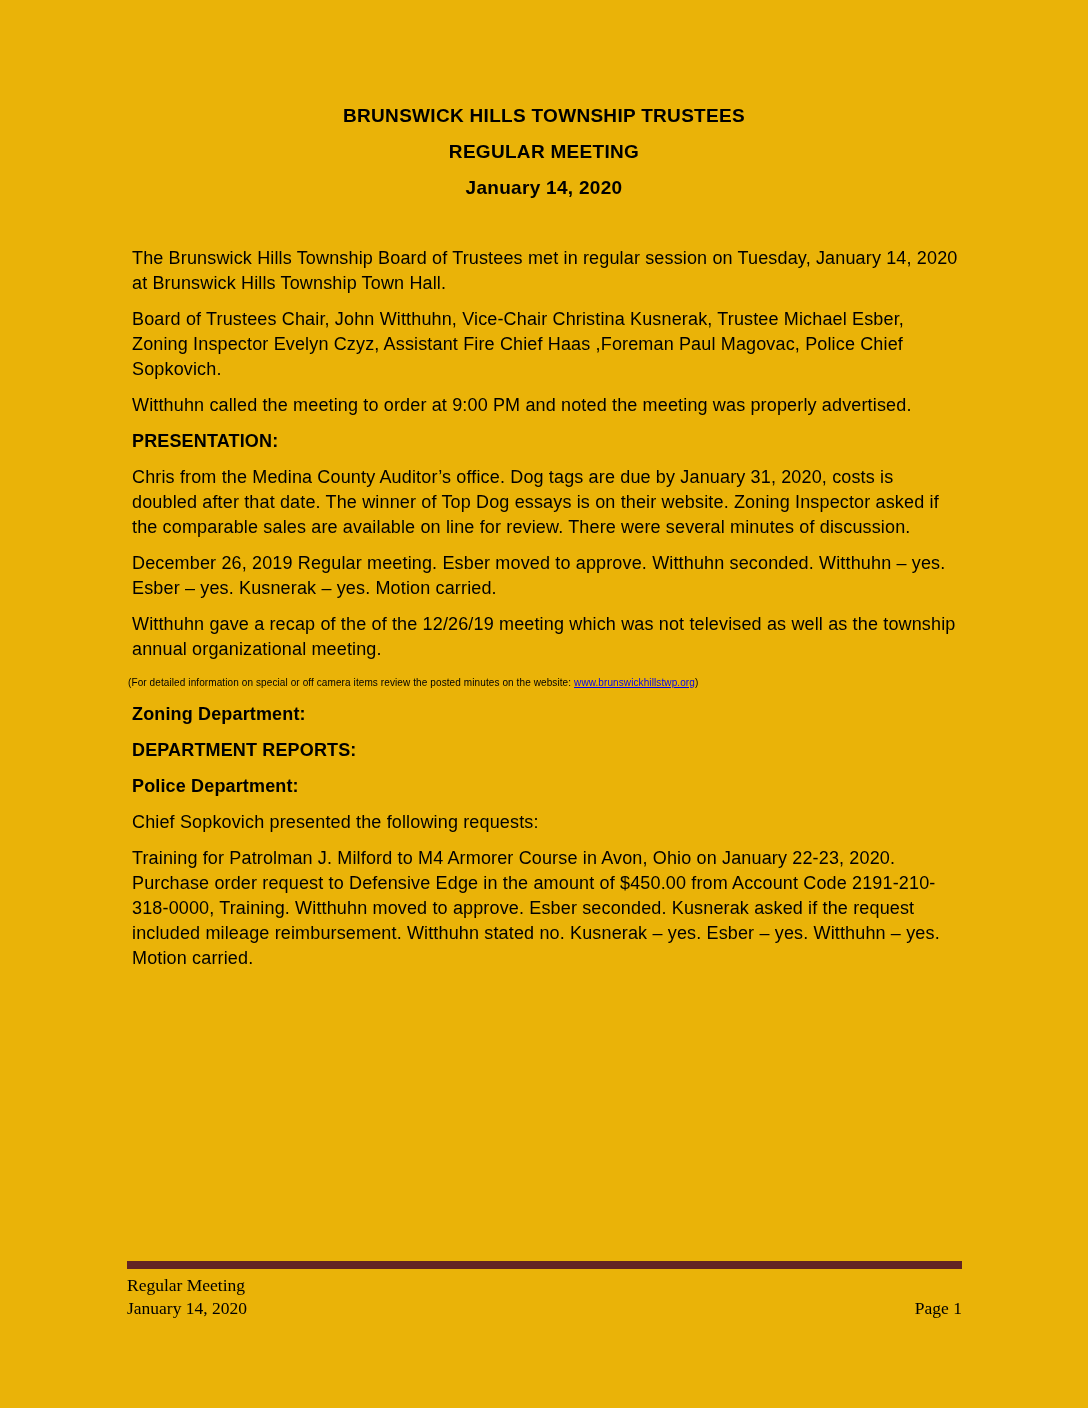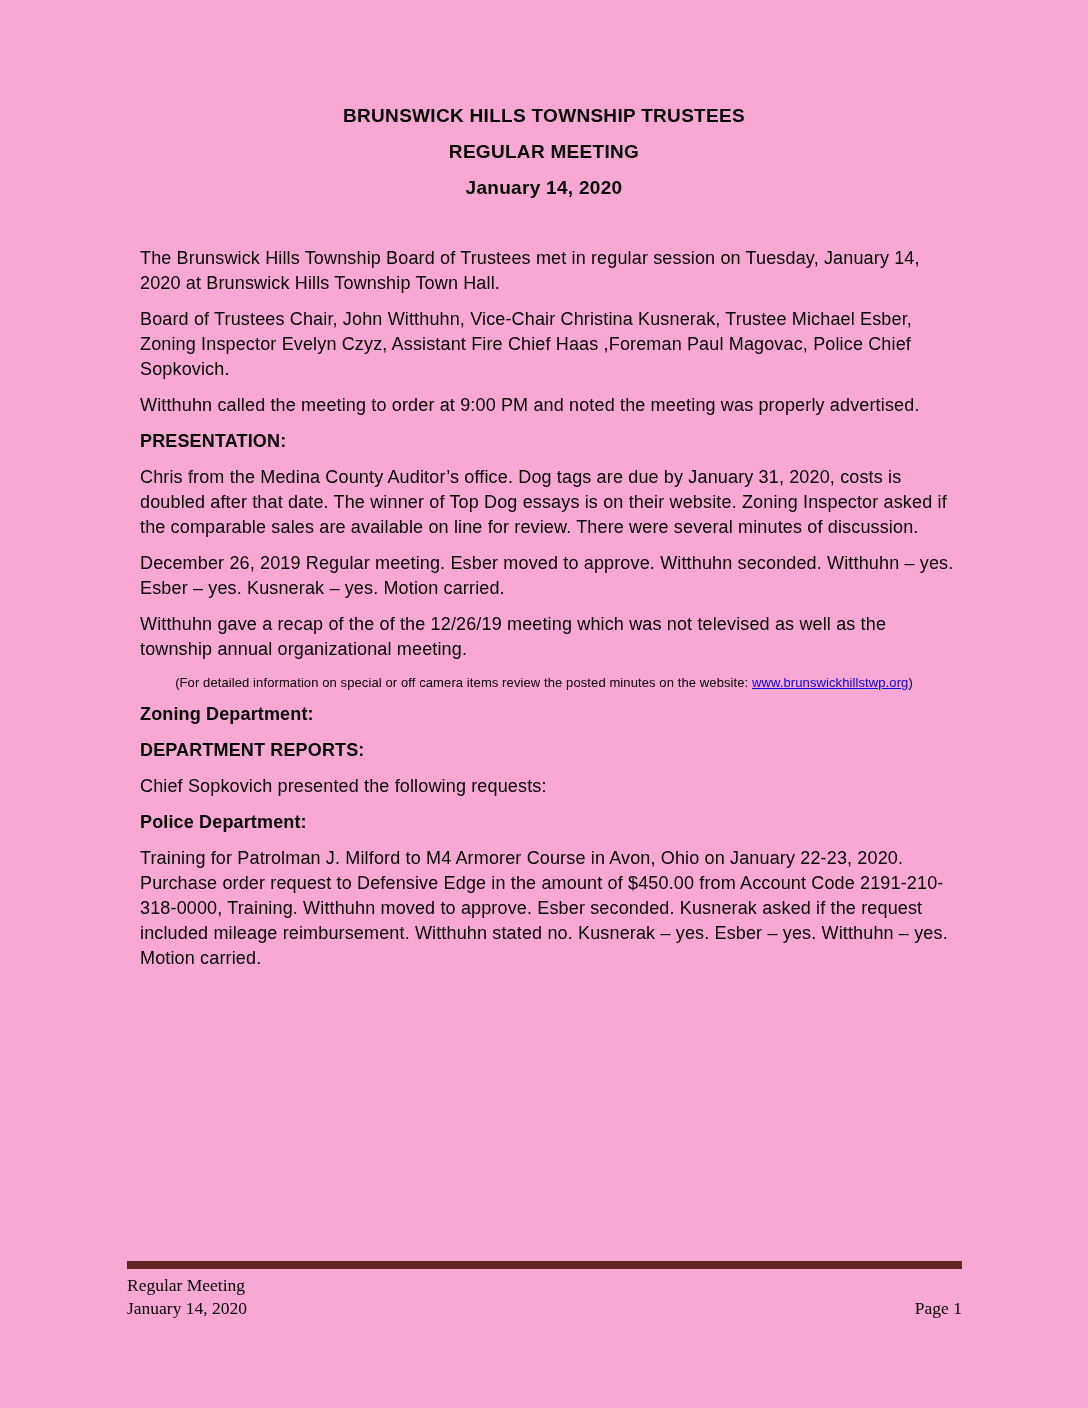--- a/index.html
+++ b/index.html
@@ -1,45 +1,44 @@
 <!DOCTYPE html>
 <html><head>
 <meta charset="utf-8">
 <style>
   html, body { margin: 0; padding: 0; background: #ffffff; }
   .page {
     position: relative;
     width: 1088px;
     height: 1408px;
     margin: 0 auto;
-    background: #f9a8d4;
+    background: #eab308;
     box-sizing: border-box;
     padding: 98px 128px 0 128px;
     font-family: "Liberation Sans", sans-serif;
     color: #000000;
     overflow: hidden;
   }
   .title-block { margin-bottom: 40px; }
   .title-line {
     text-align: center;
     font-weight: bold;
     font-size: 19px;
     line-height: 36px;
     letter-spacing: 0.3px;
   }
   .para {
     font-size: 18px;
     line-height: 25px;
     letter-spacing: 0.15px;
-    margin: 0 0 11px 12px;
+    margin: 0 0 11px 4px;
   }
   .heading { font-weight: bold; }
   .note {
-    text-align: center;
-    font-size: 13px;
+    font-size: 10px;
     line-height: 20px;
     letter-spacing: 0.1px;
     margin: 2px 0 9px 0;
   }
   .note a {
     color: #0000EE;
     text-decoration: underline;
     cursor: pointer;
   }
   .footer {
@@ -92,23 +91,23 @@
 
   <div class="note"><span>(For detailed information on special or off camera items review the posted minutes on the website:</span>
     <a href="#">www.brunswickhillstwp.org</a><span>)</span>
   </div>
 
   <p class="para heading">Zoning Department:</p>
 
   <p class="para heading">DEPARTMENT REPORTS:</p>
 
 
+  <p class="para heading">Police Department:</p>
+
   <p class="para">Chief Sopkovich presented the following requests:</p>
-
-  <p class="para heading">Police Department:</p>
 
   <p class="para">Training for Patrolman J. Milford to M4 Armorer Course in Avon, Ohio on January 22-23, 2020. Purchase order request to Defensive Edge in the amount of $450.00 from Account Code 2191-210-318-0000, Training. Witthuhn moved to approve. Esber seconded. Kusnerak asked if the request included mileage reimbursement. Witthuhn stated no. Kusnerak – yes. Esber – yes. Witthuhn – yes. Motion carried.</p>
 
   <div class="footer">
     <div class="footer-bar"></div>
     <div class="footer-row">
       <div>
         <div>Regular Meeting</div>
         <div>January 14, 2020</div>
       </div>

